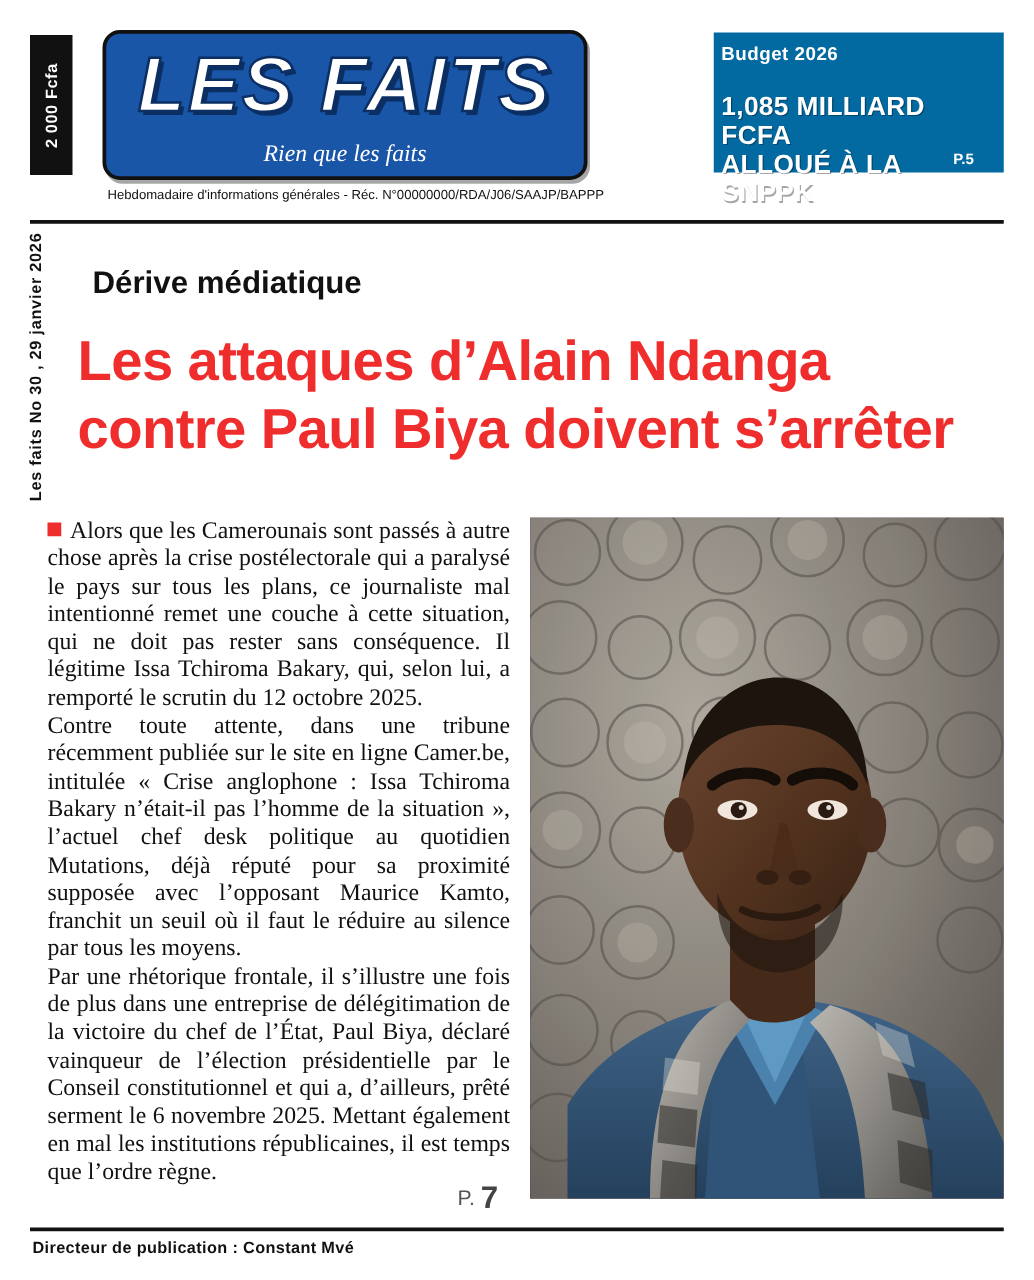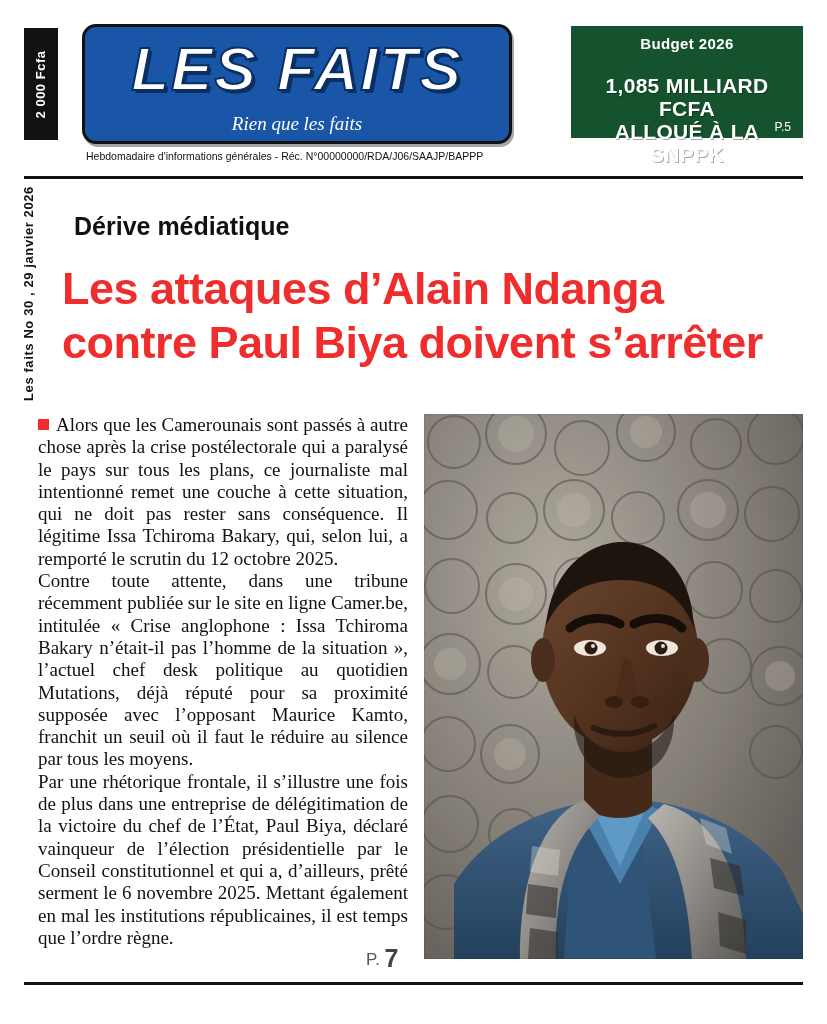--- a/index.html
+++ b/index.html
@@ -42,21 +42,21 @@
     font-family: "Liberation Sans", sans-serif;
     font-weight: bold;
     font-size: 13px;
     letter-spacing: 0.5px;
   }
 
   .logo-wrap {
     position: absolute;
     left: 82px;
     top: 24px;
-    width: 430px;
+    width: 388px;
     height: 120px;
   }
   .logo-plate {
     position: absolute;
     inset: 0;
     background: #1a56a8;
     border: 3px solid #111;
     border-radius: 14px;
     box-shadow: 2px 3px 0 rgba(0,0,0,0.35);
   }
@@ -95,23 +95,22 @@
     font-size: 10.5px;
     color: #111;
   }
 
   .promo-box {
     position: absolute;
     right: 24px;
     top: 26px;
     width: 232px;
     height: 112px;
-    background: #14532d;
+    background: #0369a1;
     color: #fff;
-    text-align: center;
     padding: 6px 6px 0 6px;
     box-sizing: border-box;
   }
   .promo-top {
     font-family: "Liberation Sans", sans-serif;
     font-weight: bold;
     font-size: 15px;
     letter-spacing: 0.4px;
     margin-top: 3px;
   }
@@ -119,24 +118,24 @@
     font-family: "Liberation Sans", sans-serif;
     font-weight: bold;
     font-size: 21px;
     line-height: 23px;
     letter-spacing: 0.3px;
     margin-top: 22px;
     text-shadow: 1px 1px 0 rgba(0,0,0,.35);
   }
   .promo-page {
     position: absolute;
-    right: 12px;
+    right: 24px;
     bottom: 4px;
     font-family: "Liberation Sans", sans-serif;
-    font-weight: normal;
+    font-weight: bold;
     font-size: 12px;
   }
 
   .rule-top {
     position: absolute;
     left: 24px;
     right: 24px;
     top: 176px;
     height: 3px;
     background: #111;
@@ -413,13 +412,14 @@
       <rect width="379" height="545" fill="none" stroke="#00000022" stroke-width="1"></rect>
     </svg>
   </div>
 
   <div class="page-num">
     <span>P.</span>
     <b>7</b>
   </div>
 
   <div class="rule-bottom"></div>
+  <div class="footer-line">Directeur de publication : Constant Mvé</div>
 </div>
 
 </body></html>

